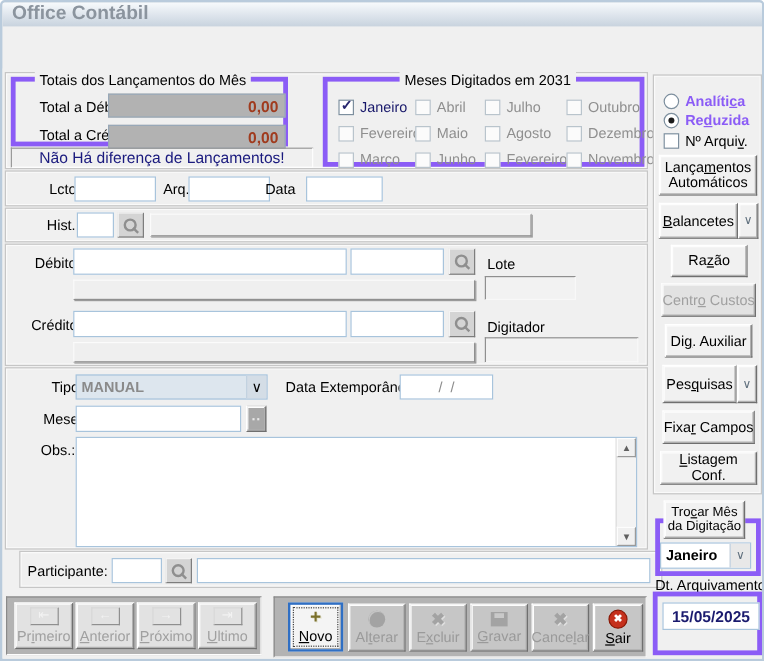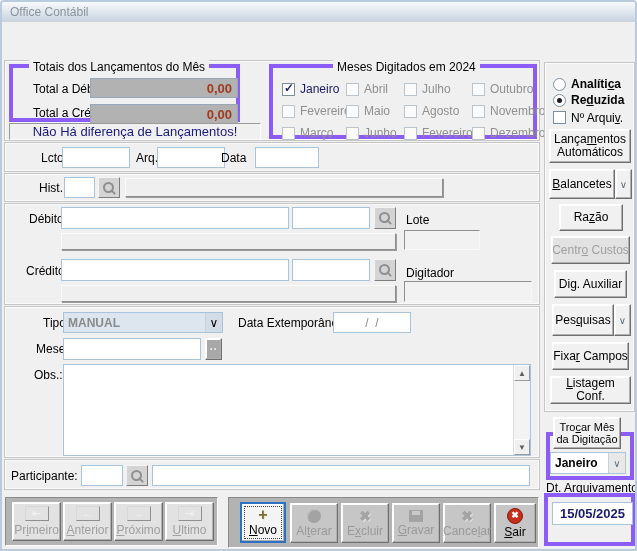--- a/index.html
+++ b/index.html
@@ -5,21 +5,21 @@
   * { box-sizing: border-box; margin:0; padding:0; }
   html,body { width:637px; height:551px; }
   body { font-family:"Liberation Sans", sans-serif; font-size:12px; color:#000; }
   .window { position:relative; width:637px; height:551px; background:#f0f0f0;
             border:2px solid #b9cbdc; border-top-left-radius:4px; border-top-right-radius:4px; overflow:hidden; }
   .abs { position:absolute; }
 
   
   .titlebar { position:absolute; left:0; top:0; right:0; height:20px;
               background:linear-gradient(#f7fafc,#dde4ec 55%,#c8d3de);
-              color:#8b949e; display:flex; align-items:center; padding-left:8px; font-size:12px; }
+              color:#8b949e; display:flex; align-items:center; padding-left:8px; font-size:16px;font-weight:bold; }
 
   
   .header { position:absolute; left:0; top:20px; right:0; height:35px;
             background:linear-gradient(90deg,#e87f00,#eca300 40%,#f2d000 72%,#f7f200);
             border-top:2px solid #de6a00; display:flex; align-items:center; }
   .htitle { color:#fff; font-weight:bold; font-size:16px; padding-left:7px; letter-spacing:.2px; }
   .play { position:absolute; right:46px; top:5px; width:24px; height:24px; border:3px solid #e23a28;
           border-radius:50%; display:flex; align-items:center; justify-content:center; }
   .play .tri { width:0; height:0; border-left:9px solid #e23a28; border-top:6px solid transparent; border-bottom:6px solid transparent; margin-left:2px; }
   .badge { position:absolute; right:0; top:0; bottom:0; width:40px; background:#f59c17; color:#fff;
@@ -53,21 +53,21 @@
   .mag::before { content:''; position:absolute; left:2px; top:2px; width:7px; height:7px;
                  border:2px solid #8f8f8f; border-radius:50%; }
   .mag::after { content:''; position:absolute; left:11px; top:9px; width:2px; height:6px; background:#8f8f8f;
                 transform:rotate(-45deg); }
 
   
   .radio { position:absolute; width:13px; height:13px; border-radius:50%; background:#fff; border:1px solid #7d8f9e; }
   .radio.sel::after { content:''; position:absolute; left:3px; top:3px; width:5px; height:5px; border-radius:50%; background:#1c1c1c; }
   .cb { display:inline-block; width:13px; height:13px; background:#fff; border:1px solid #7d8f9e; position:relative; flex:0 0 13px; }
   .cb.dim { background:#fbfbfb; border-color:#b9c4cc; }
-  .navy { color:#000000; font-weight:bold; }
+  .navy { color:#8b5cf6; font-weight:bold; }
 
   
   .months { position:absolute; display:grid; grid-template-rows:repeat(3,20px); grid-auto-flow:column;
             grid-template-columns:64px 58px 68px 74px; row-gap:2px; }
   .month { display:flex; align-items:center; gap:5px; color:#8f8f8f; }
   .month.checked { color:#18186a; }
   .month.checked .cb::after { content:'✓'; position:absolute; left:1px; top:-3px; color:#26266e; font-weight:bold; font-size:12px; }
 
   
   .combo { position:absolute; border:1px solid #a8c4dc; display:flex; }
@@ -117,21 +117,21 @@
       <div class="gbox" style="left:4px;top:3px;width:231px;height:58px">
         <span class="legend" style="left:16px">Totais dos Lançamentos do Mês</span>
         <span class="lbl" style="left:20px;top:14px">Total a Débito</span>
         <div class="grayval" style="left:77px;top:10px;width:148px;height:20px">0,00</div>
         <span class="lbl" style="left:20px;top:38px">Total a Crédito</span>
         <div class="grayval" style="left:77px;top:36px;width:148px;height:20px">0,00</div>
       </div>
       <div class="statusbar" style="left:4px;top:62px;width:252px;height:17px">Não Há diferença de Lançamentos!</div>
 
       <div class="gbox" style="left:264px;top:3px;width:268px;height:75px">
-        <span class="legend" style="left:60px">Meses Digitados em 2024</span>
+        <span class="legend" style="left:60px">Meses Digitados em 2031</span>
         <div class="months" style="left:9px;top:11px">
           <label class="month checked">
               <span class="cb"></span>
               <span>Janeiro</span>
             </label>
           <label class="month">
               <span class="cb dim"></span>
               <span>Fevereiro</span>
             </label>
           <label class="month">
@@ -161,25 +161,25 @@
           <label class="month">
               <span class="cb dim"></span>
               <span>Fevereiro</span>
             </label>
           <label class="month">
               <span class="cb dim"></span>
               <span>Outubro</span>
             </label>
           <label class="month">
               <span class="cb dim"></span>
+              <span>Dezembro</span>
+            </label>
+          <label class="month">
+              <span class="cb dim"></span>
               <span>Novembro</span>
-            </label>
-          <label class="month">
-              <span class="cb dim"></span>
-              <span>Dezembro</span>
             </label>
         </div>
       </div>
     </div>
 
     <div class="sec" style="left:2px;top:85px;width:536px;height:30px">
       <span class="lbl" style="left:36px;top:8px">Lcto</span>
       <input class="in" style="left: 57px; top: 4px; width: 68px; height: 21px;">
       <span class="lbl" style="left:131px;top:8px">Arq.</span>
       <input class="in" style="left: 152px; top: 4px; width: 68px; height: 21px;">
@@ -235,21 +235,21 @@
 
       <span class="lbl" style="left:29px;top:61px">Obs.:</span>
       <div class="in" style="left:58px;top:57px;width:468px;height:92px;padding:0">
         <div class="vscroll">
           <span class="sbtn">▲</span>
           <span class="sbtn">▼</span>
         </div>
       </div>
     </div>
 
-    <div class="sec" style="left:2px;top:402px;width:536px;height:31px">
+    <div class="sec" style="left:14px;top:402px;width:536px;height:31px">
       <span class="lbl" style="left:6px;top:9px">Participante:</span>
       <input class="in" style="left: 76px; top: 5px; width: 42px; height: 21px;">
       <div class="magbtn" style="left:121px;top:5px;width:22px;height:21px">
           <span class="mag"></span>
         </div>
       <input class="in" style="left: 147px; top: 5px; width: 378px; height: 21px;">
     </div>
 
     <div class="navpanel" style="left:3px;top:440px;width:213px;height:49px">
       <div class="btn navbtn disabled" style="left:6px;top:4px">

